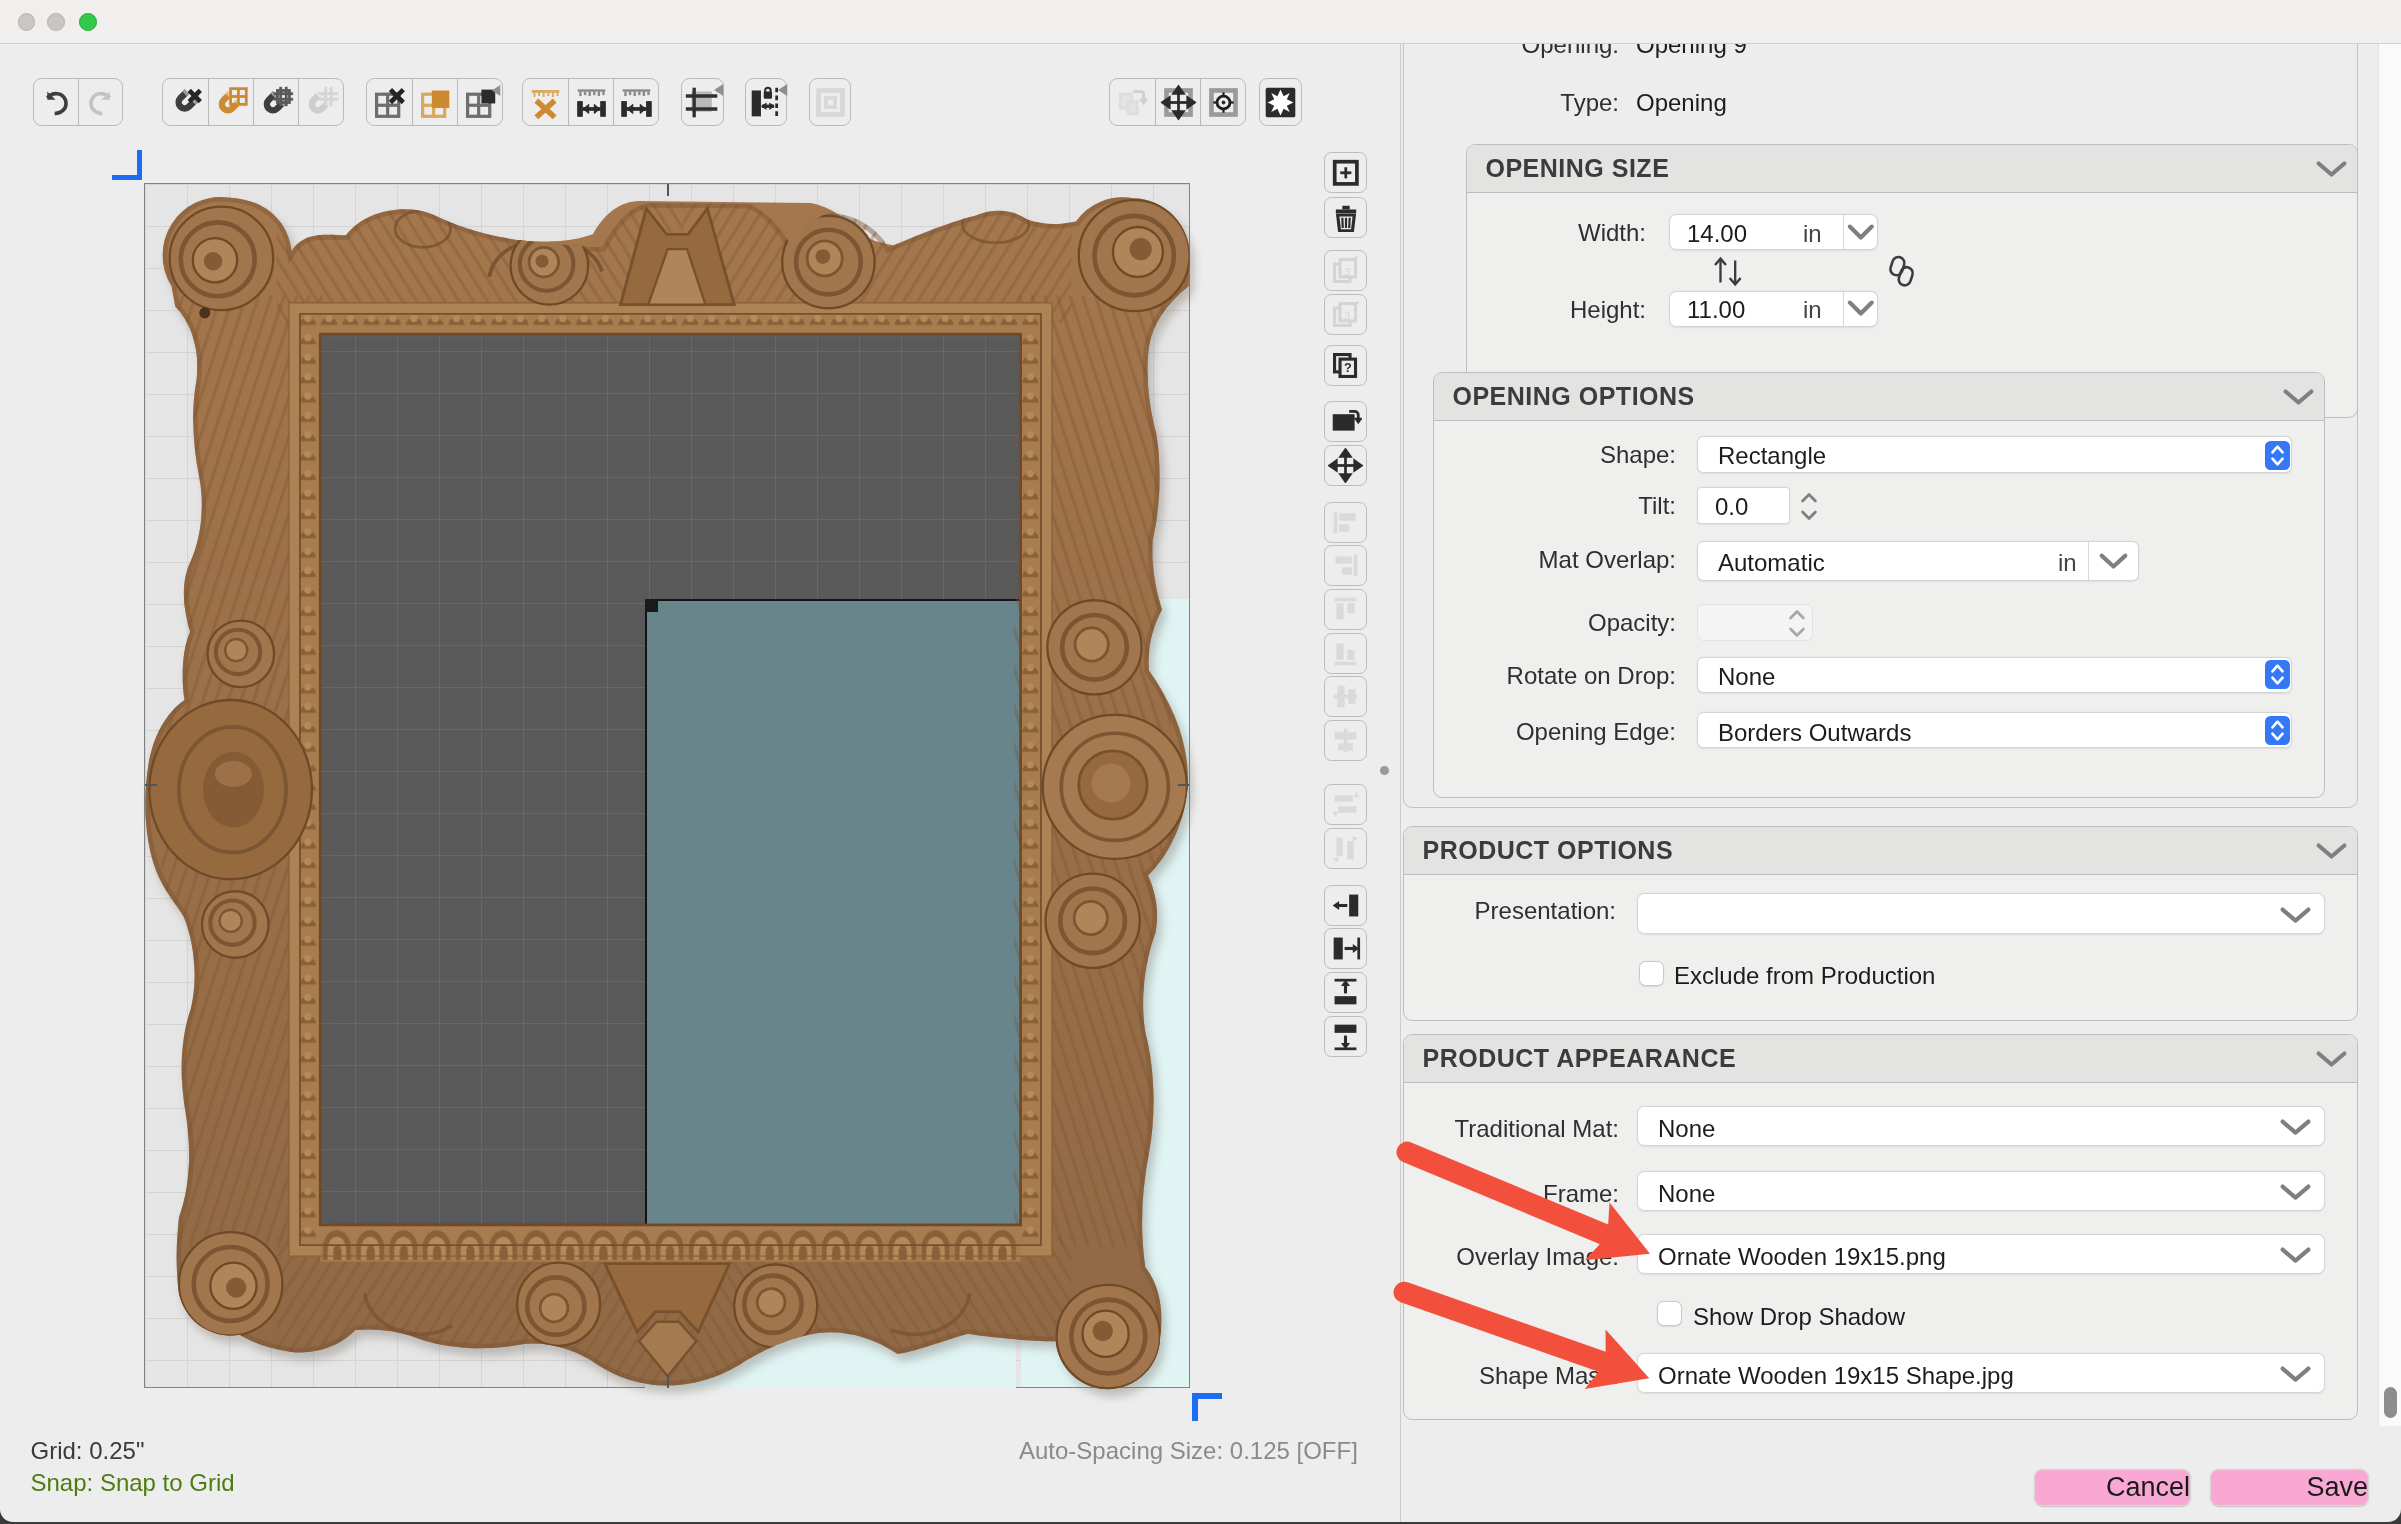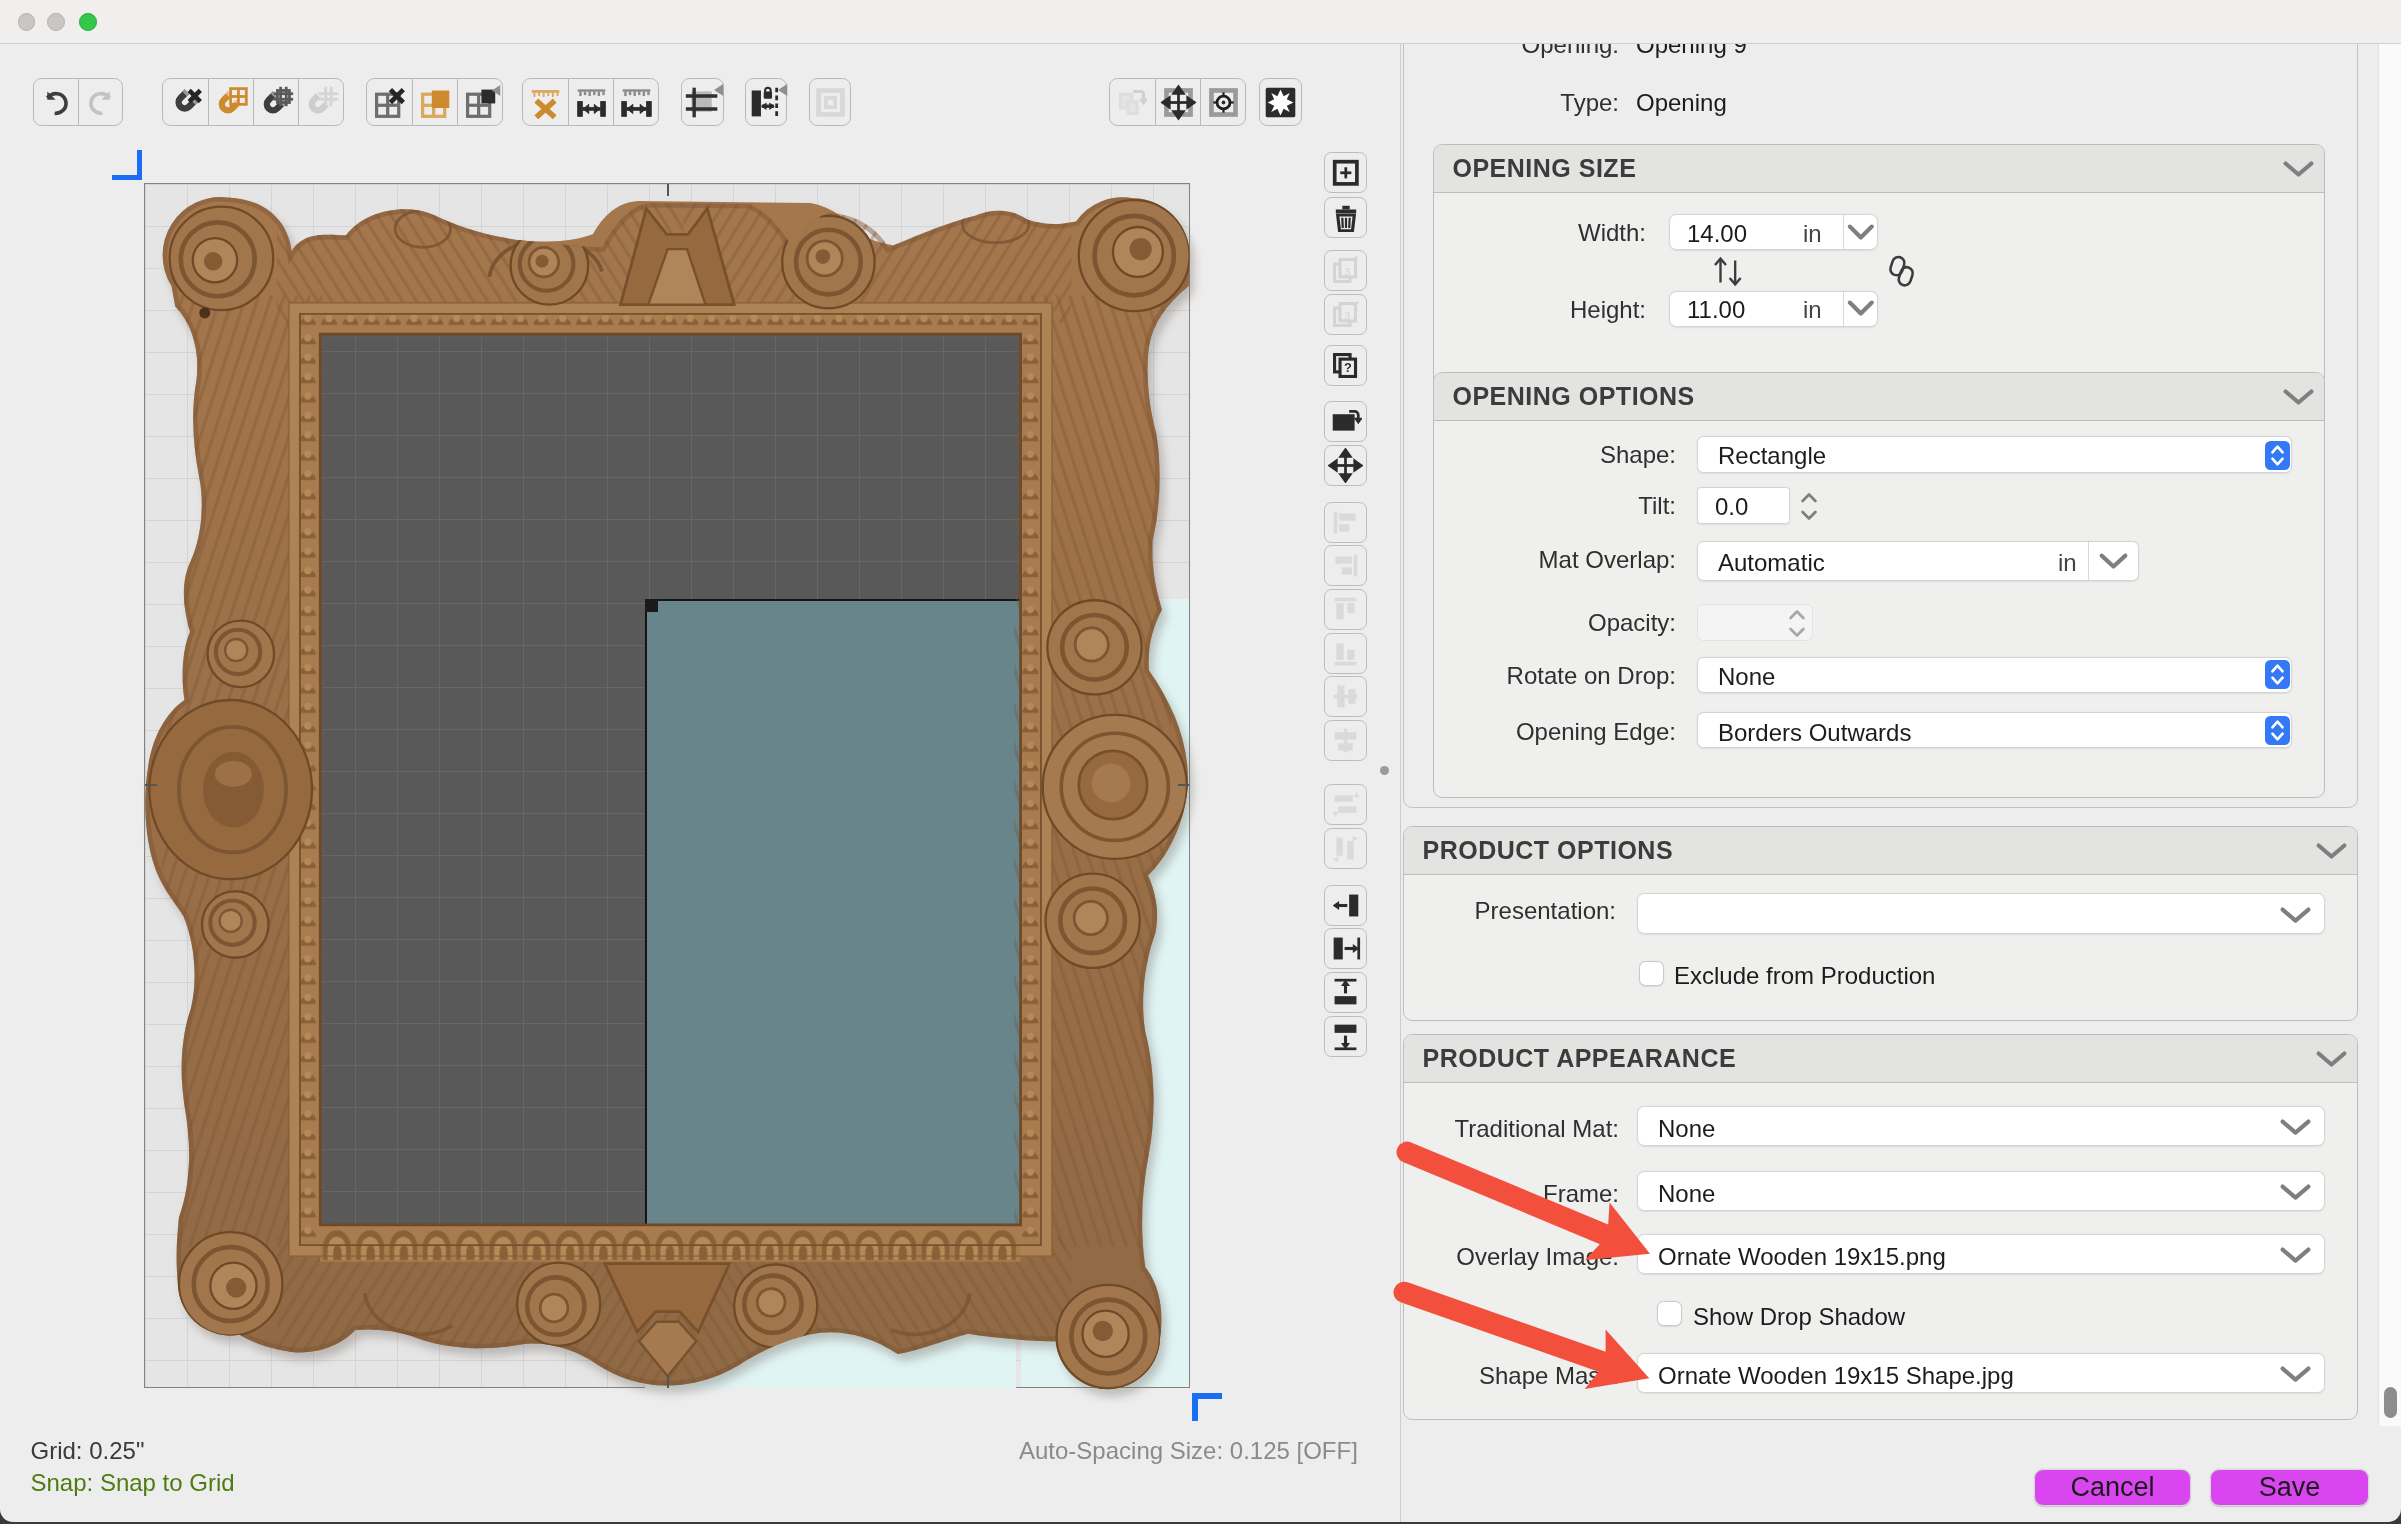--- a/index.html
+++ b/index.html
@@ -35,21 +35,21 @@
   .sechdr{position:absolute;left:0;top:0;right:0;height:47px;background:#e3e3e2;border-bottom:1.4px solid #bdbdbd;border-radius:8.3px 8.3px 0 0;}
   .sechdr .t{position:absolute;left:18.5px;top:0;line-height:47px;font-size:25px;font-weight:bold;color:#3c3c3c;letter-spacing:0.5px;}
   .chev{stroke:#7f7f7f;stroke-width:4.5;fill:none;stroke-linecap:round;stroke-linejoin:round;}
   .lab{position:absolute;font-size:24px;color:#2f2f2f;text-align:right;}
   .val{position:absolute;font-size:24px;color:#1c1c1c;}
   .wbox{position:absolute;background:#ffffff;border:0.9px solid #d4d4d4;border-radius:7.4px;box-sizing:border-box;box-shadow:0 0.9px 1.8px rgba(0,0,0,0.08);}
   .checkbox{position:absolute;width:25px;height:25px;background:#ffffff;border:0.9px solid #c9c9c9;border-radius:6.5px;box-sizing:border-box;box-shadow:0 0.9px 1.4px rgba(0,0,0,0.1);}
   .bluestep{position:absolute;width:25px;height:29px;background:#3478f6;border-radius:5.5px;}
   
   .btext{position:absolute;font-size:24px;}
-  .btn{position:absolute;height:37px;background:#d946ef;border:0.9px solid #d8d8d8;border-radius:9.2px;box-sizing:border-box;font-size:27px;color:#1a1a1a;text-align:center;line-height:35px;box-shadow:0 0.5px 1.4px rgba(0,0,0,0.18);}
+  .btn{position:absolute;height:37px;background:#f9a8d4;border:0.9px solid #d8d8d8;border-radius:9.2px;box-sizing:border-box;font-size:27px;color:#1a1a1a;text-align:right;line-height:35px;box-shadow:0 0.5px 1.4px rgba(0,0,0,0.18);}
   .scrolltrack{position:absolute;left:2378px;top:42px;width:23px;height:1384px;background:#fafafa;border-left:0.9px solid #e3e3e3;}
   .scrollthumb{position:absolute;left:2384px;top:1387px;width:13px;height:30.5px;background:#8d8d8d;border-radius:6.5px;}
 </style>
 </head>
 <body>
 <div class="win">
 
   <div class="canvas"></div>
   <div class="darkrect"></div>
   <div class="teal"></div>
@@ -750,21 +750,21 @@
 
   <div class="panel-divider"></div>
   <div id="rightpanel">
 
     <div class="abs" style="left:1403px;top:18.5px;width:955px;height:789px;border:1.4px solid #c2c2c2;border-radius:9.2px;box-sizing:border-box;"></div>
     <div class="lab" style="left:1385px;top:30.5px;width:234px;">Opening:</div>
     <div class="val" style="left:1636px;top:30.5px;">Opening 9</div>
     <div class="lab" style="left:1385px;top:89px;width:234px;">Type:</div>
     <div class="val" style="left:1636px;top:89px;">Opening</div>
 
-    <div class="secbox" style="left:1433px;top:144px;width:892px;height:274px;">
+    <div class="secbox" style="left:1466px;top:144px;width:892px;height:274px;">
       <div class="sechdr">
           <span class="t">OPENING SIZE</span>
         <svg class="abs" style="right:8.3px;top:11px;" width="35" height="26" viewBox="0 0 38 28">
             <polyline class="chev" points="5,8 19,20 33,8"></polyline>
           </svg>
       </div>
     </div>
     <div class="lab" style="left:1461px;top:219px;width:185px;">Width:</div>
     <div class="wbox" style="left:1669px;top:214px;width:209px;height:36px;"></div>
     <div class="val" style="left:1687px;top:220px;">14.00</div>

